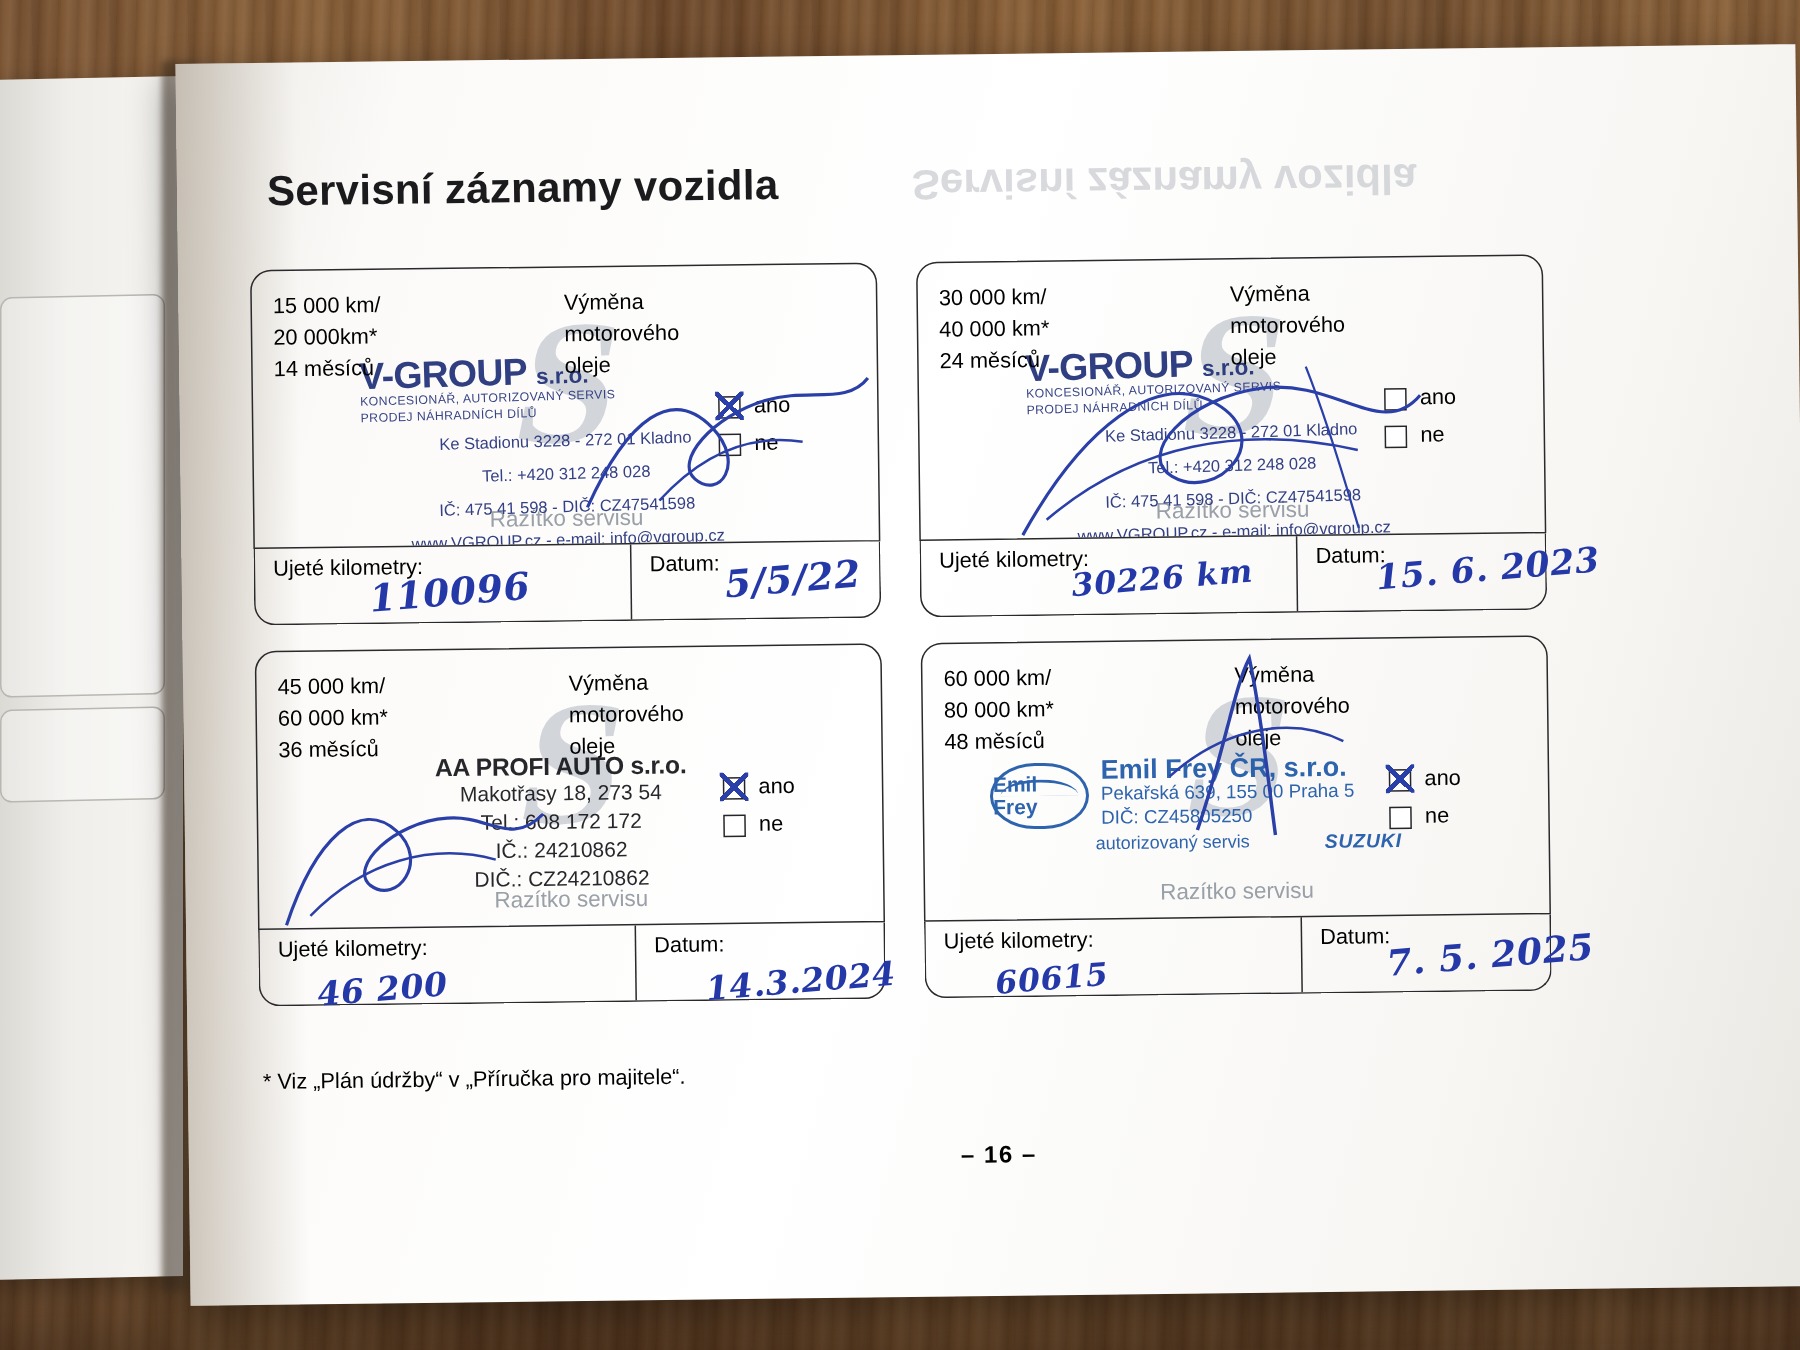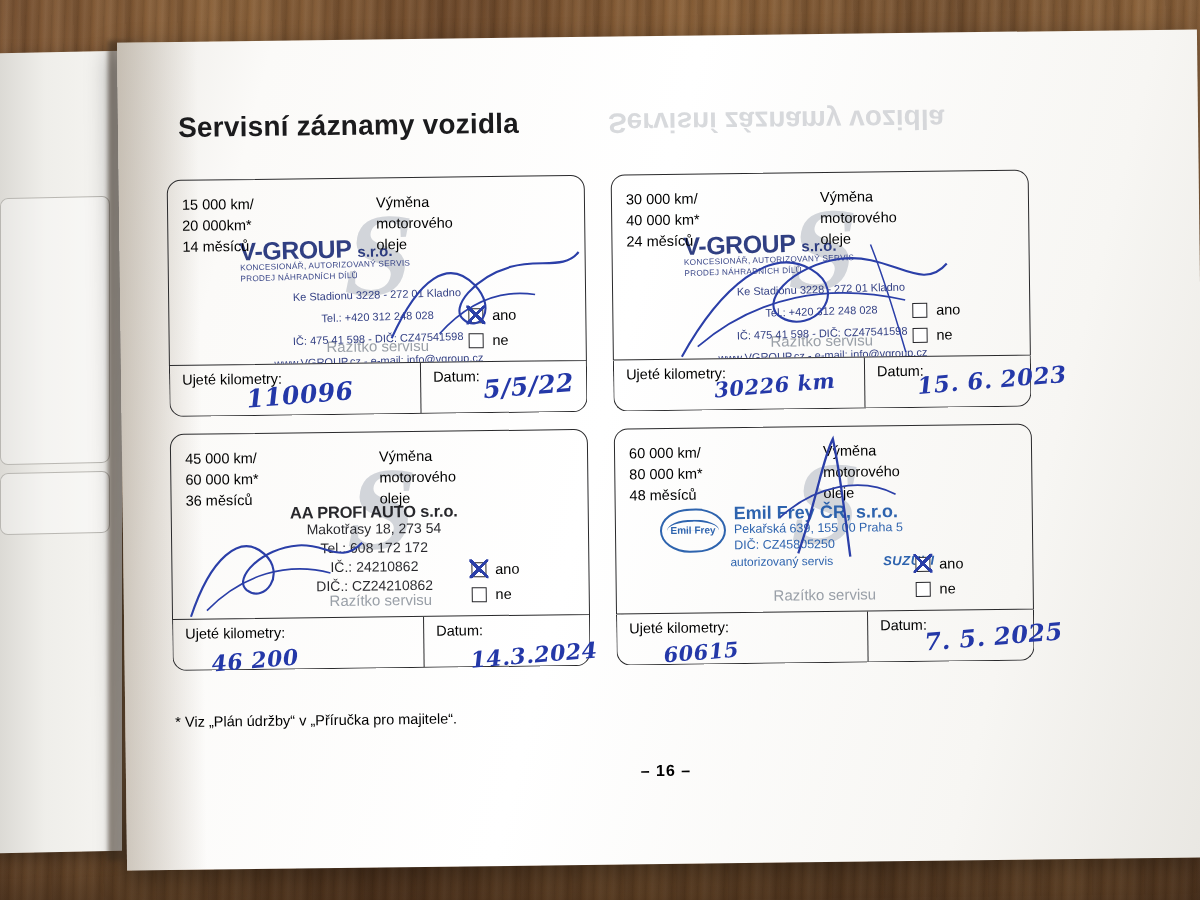--- a/index.html
+++ b/index.html
@@ -152,25 +152,24 @@
     right: 96px;
     top: 14px;
     width: 112px;
     font-size: 14.5px;
     line-height: 21px;
     white-space: pre-line;
     z-index: 4;
   }
   .choices {
     position: absolute;
-    right: 69px;
+    right: 58px;
     top: 86px;
     z-index: 5;
     font-size: 14.5px;
-    margin-top: 44px;
   }
   .choice {
     display: flex;
     align-items: center;
     gap: 9px;
     margin-bottom: 9px;
   }
   .box {
     width: 13px;
     height: 13px;
@@ -276,21 +275,21 @@
     gap: 8px;
   }
   .frey-badge {
     width: 62px;
     height: 40px;
     border: 2px solid #1d57a8;
     border-radius: 50%/55%;
     display: flex;
     align-items: center;
     justify-content: center;
-    font-size: 10px;
+    font-size: 14px;
     font-weight: 700;
     color: #1d57a8;
     position: relative;
     flex: 0 0 auto;
   }
   .frey-badge::before {
     content: "";
     position: absolute;
     left: 5px; right: 5px; top: 9px;
     height: 9px;

